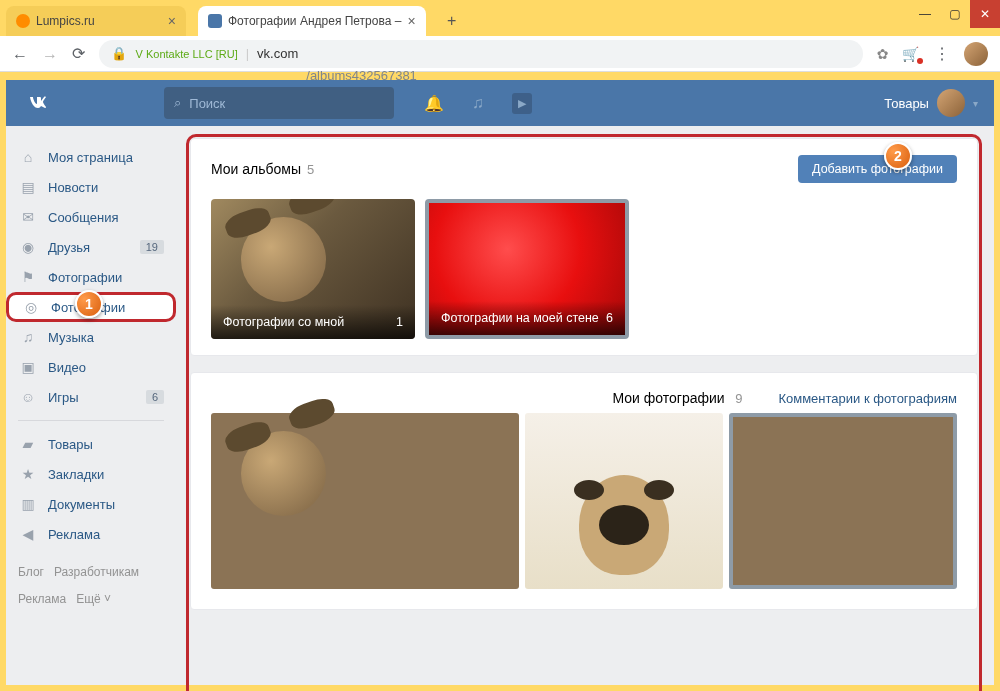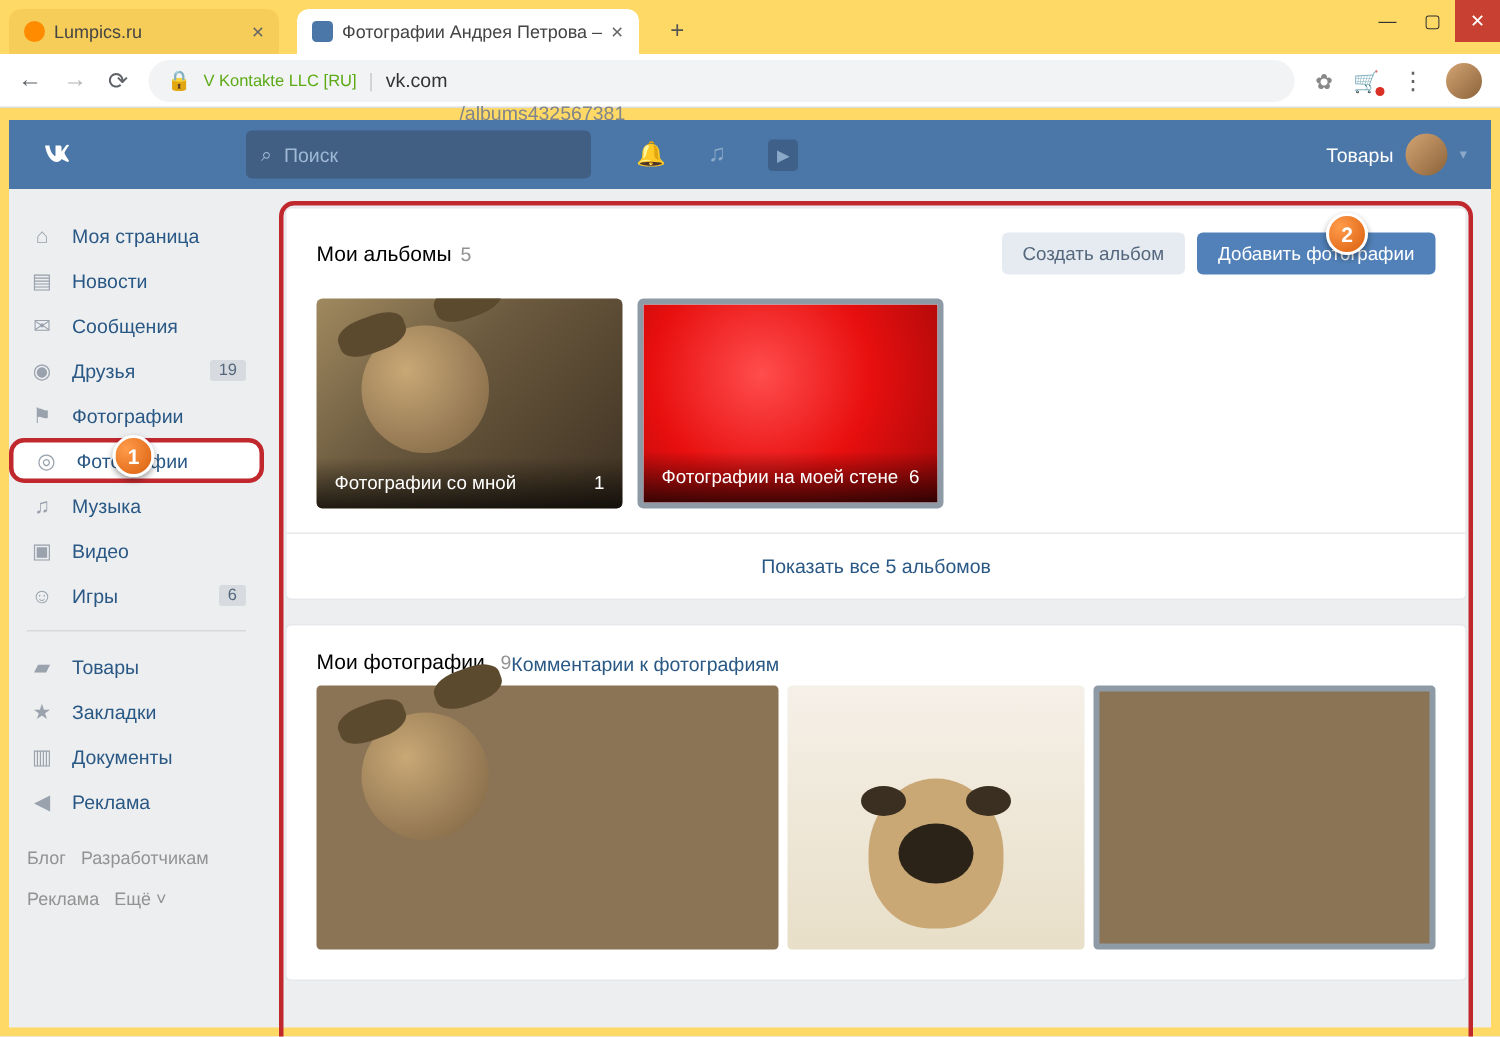--- a/index.html
+++ b/index.html
@@ -68,21 +68,21 @@
 .albums-row { display: flex; gap: 10px; padding: 0 20px 16px; }
 .album { position: relative; width: 204px; height: 140px; border-radius: 4px; overflow: hidden; background: #8b7355; }
 .album-overlay { position: absolute; left: 0; right: 0; bottom: 0; padding: 10px 12px; color: #fff; font-size: 12.5px; font-weight: 500; display: flex; justify-content: space-between; background: linear-gradient(transparent, rgba(0,0,0,0.7)); }
 .album-dog { background: linear-gradient(135deg, #a0895f 0%, #6b5a3f 40%, #3e3122 100%); position: relative; }
 .album-dog::before { content: ""; position: absolute; width: 85px; height: 85px; border-radius: 50%; background: radial-gradient(circle at 35% 35%, #c9a876, #7a6142); top: 18px; left: 30px; }
 .album-dog::after { content: ""; position: absolute; width: 46px; height: 24px; border-radius: 40%; background: #5c4a2f; top: 12px; left: 14px; transform: rotate(-20deg); box-shadow: 68px 0 #5c4a2f; }
 .album-red { background: radial-gradient(circle at 40% 35%, #ff4d4d 0%, #e80f0f 50%, #a40808 100%); border: 4px solid #8e9ba7; }
 
 .show-all { text-align: center; padding: 14px; color: #2a5885; font-size: 13px; border-top: 1px solid #e7e8ec; cursor: pointer; }
 
-.photos-head { display: flex; align-items: center; padding: 16px 20px 6px; justify-content: flex-start; }
+.photos-head { display: flex; align-items: center; padding: 16px 20px 6px; justify-content: flex-end; gap: 36px; }
 .photos-link { color: #2a5885; font-size: 13px; cursor: pointer; }
 .year-label { color: #939393; padding: 12px 20px 8px; font-size: 13px; }
 .photo-grid { display: flex; gap: 6px; padding: 0 20px 20px; }
 .photo { height: 176px; border-radius: 3px; background: #8b7355; }
 .photo-lg { flex: 1.4; }
 .photo-md { flex: 0.9; }
 .photo-sm { flex: 1; }
 .photo-pug { background: linear-gradient(180deg, #f5f0e8 0%, #e8dfc8 100%); position: relative; }
 .photo-pug::before { content: ""; position: absolute; width: 90px; height: 100px; background: #c9a876; border-radius: 50% 50% 45% 45%; left: 50%; top: 35%; transform: translateX(-50%); }
 .photo-pug::after { content: ""; position: absolute; width: 50px; height: 40px; background: #2b2318; border-radius: 50%; left: 50%; top: 52%; transform: translateX(-50%); box-shadow: -35px -35px 0 -10px #3a2f20, 35px -35px 0 -10px #3a2f20; }
@@ -220,39 +220,37 @@
       </div>
 
       <div class="vk-main">
         <div class="main-border"></div>
 
         <div class="card">
           <div class="card-head">
             <span class="card-title">Мои альбомы</span>
             <span class="card-count">5</span>
             <div class="card-actions">
-              <button class="btn-light">Создать альбом</button>
               <button class="btn-primary">Добавить фотографии</button>
             </div>
           </div>
           <div class="albums-row">
             <div class="album album-dog">
               <div class="album-overlay">
                   <span>Фотографии со мной</span>
                   <span>1</span>
                 </div>
             </div>
             <div class="album album-red">
               <div class="album-overlay">
                   <span>Фотографии на моей стене</span>
                   <span>6</span>
                 </div>
             </div>
           </div>
-          <div class="show-all">Показать все 5 альбомов</div>
         </div>
 
         <div class="card">
           <div class="photos-head">
             <div>
               <span class="card-title">Мои фотографии</span>
               <span class="card-count">9</span>
             </div>
             <span class="photos-link">Комментарии к фотографиям</span>
           </div>

